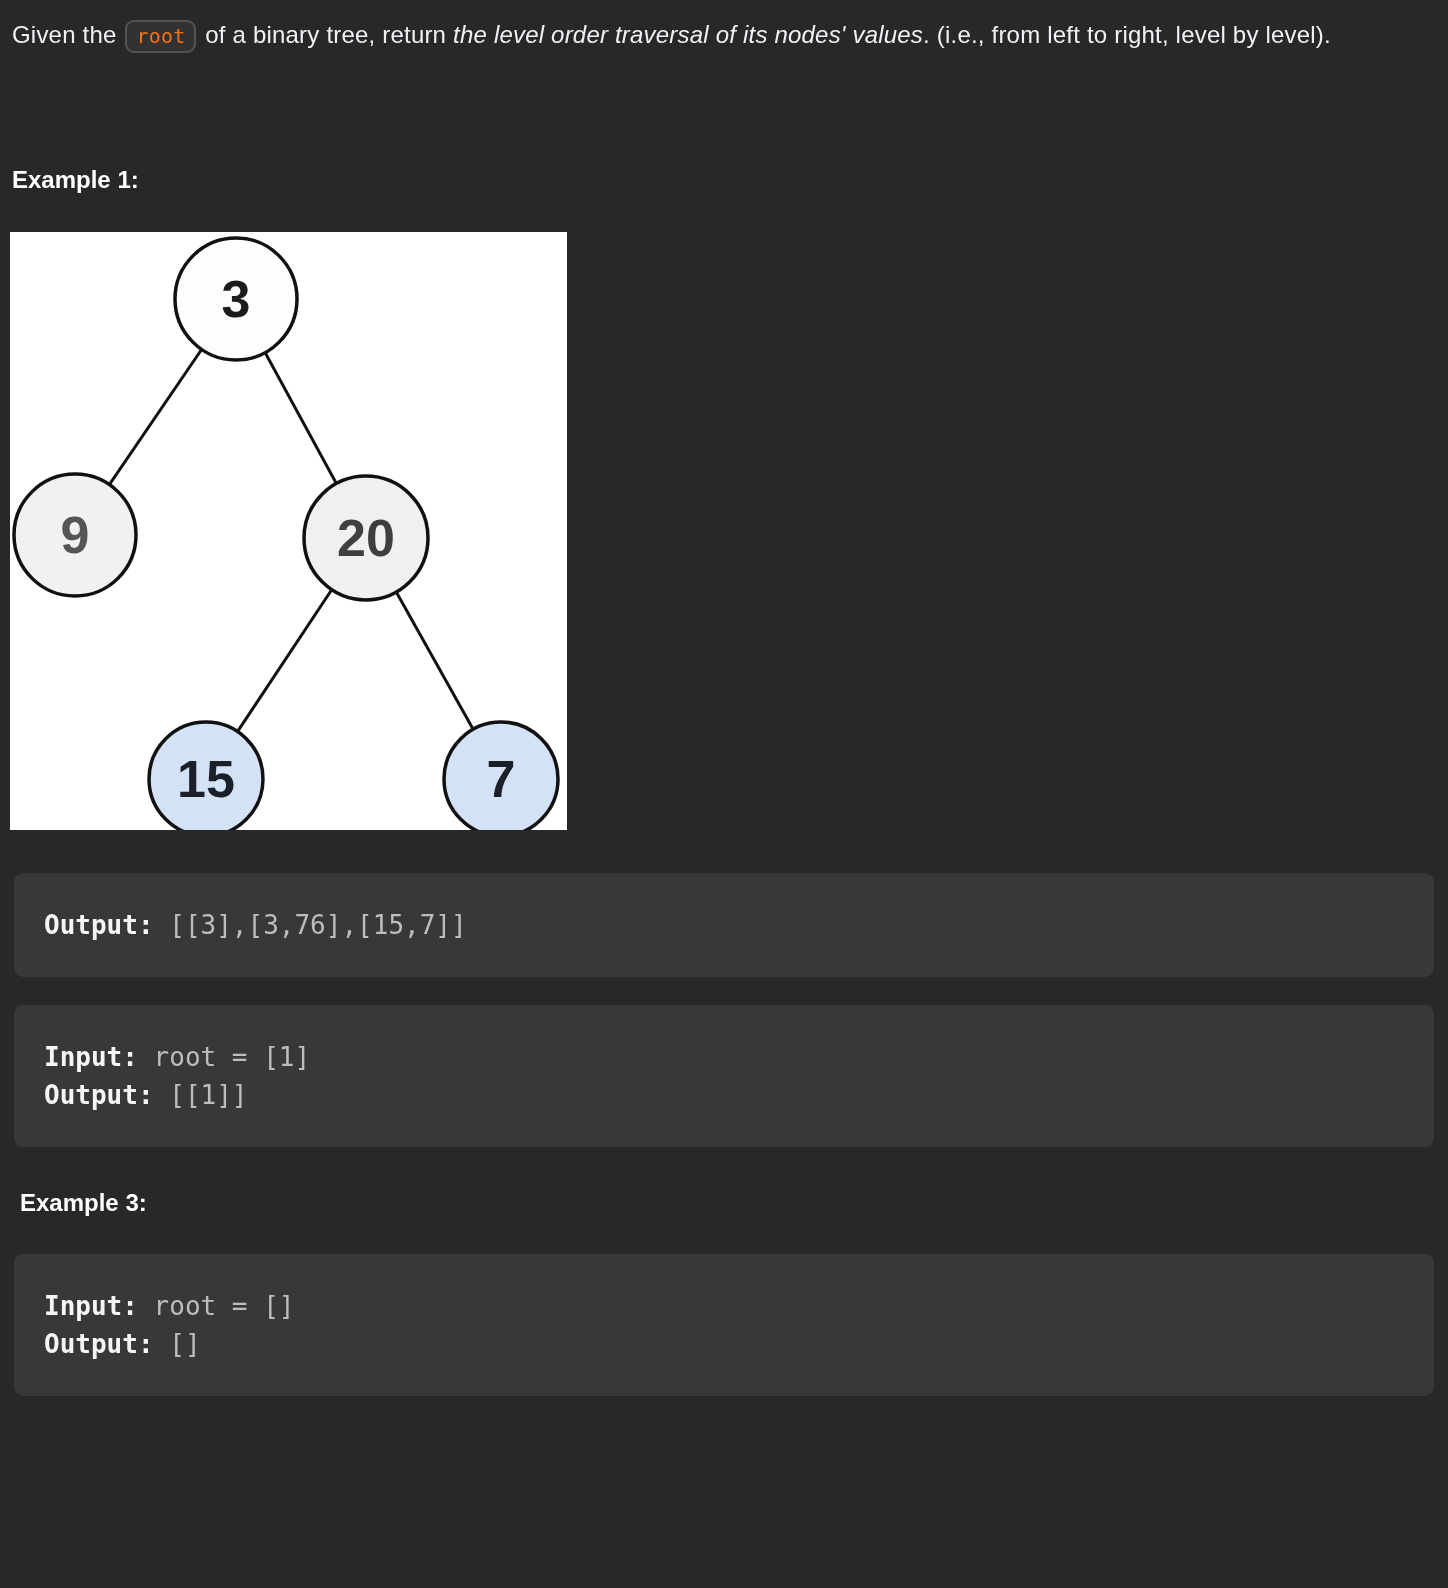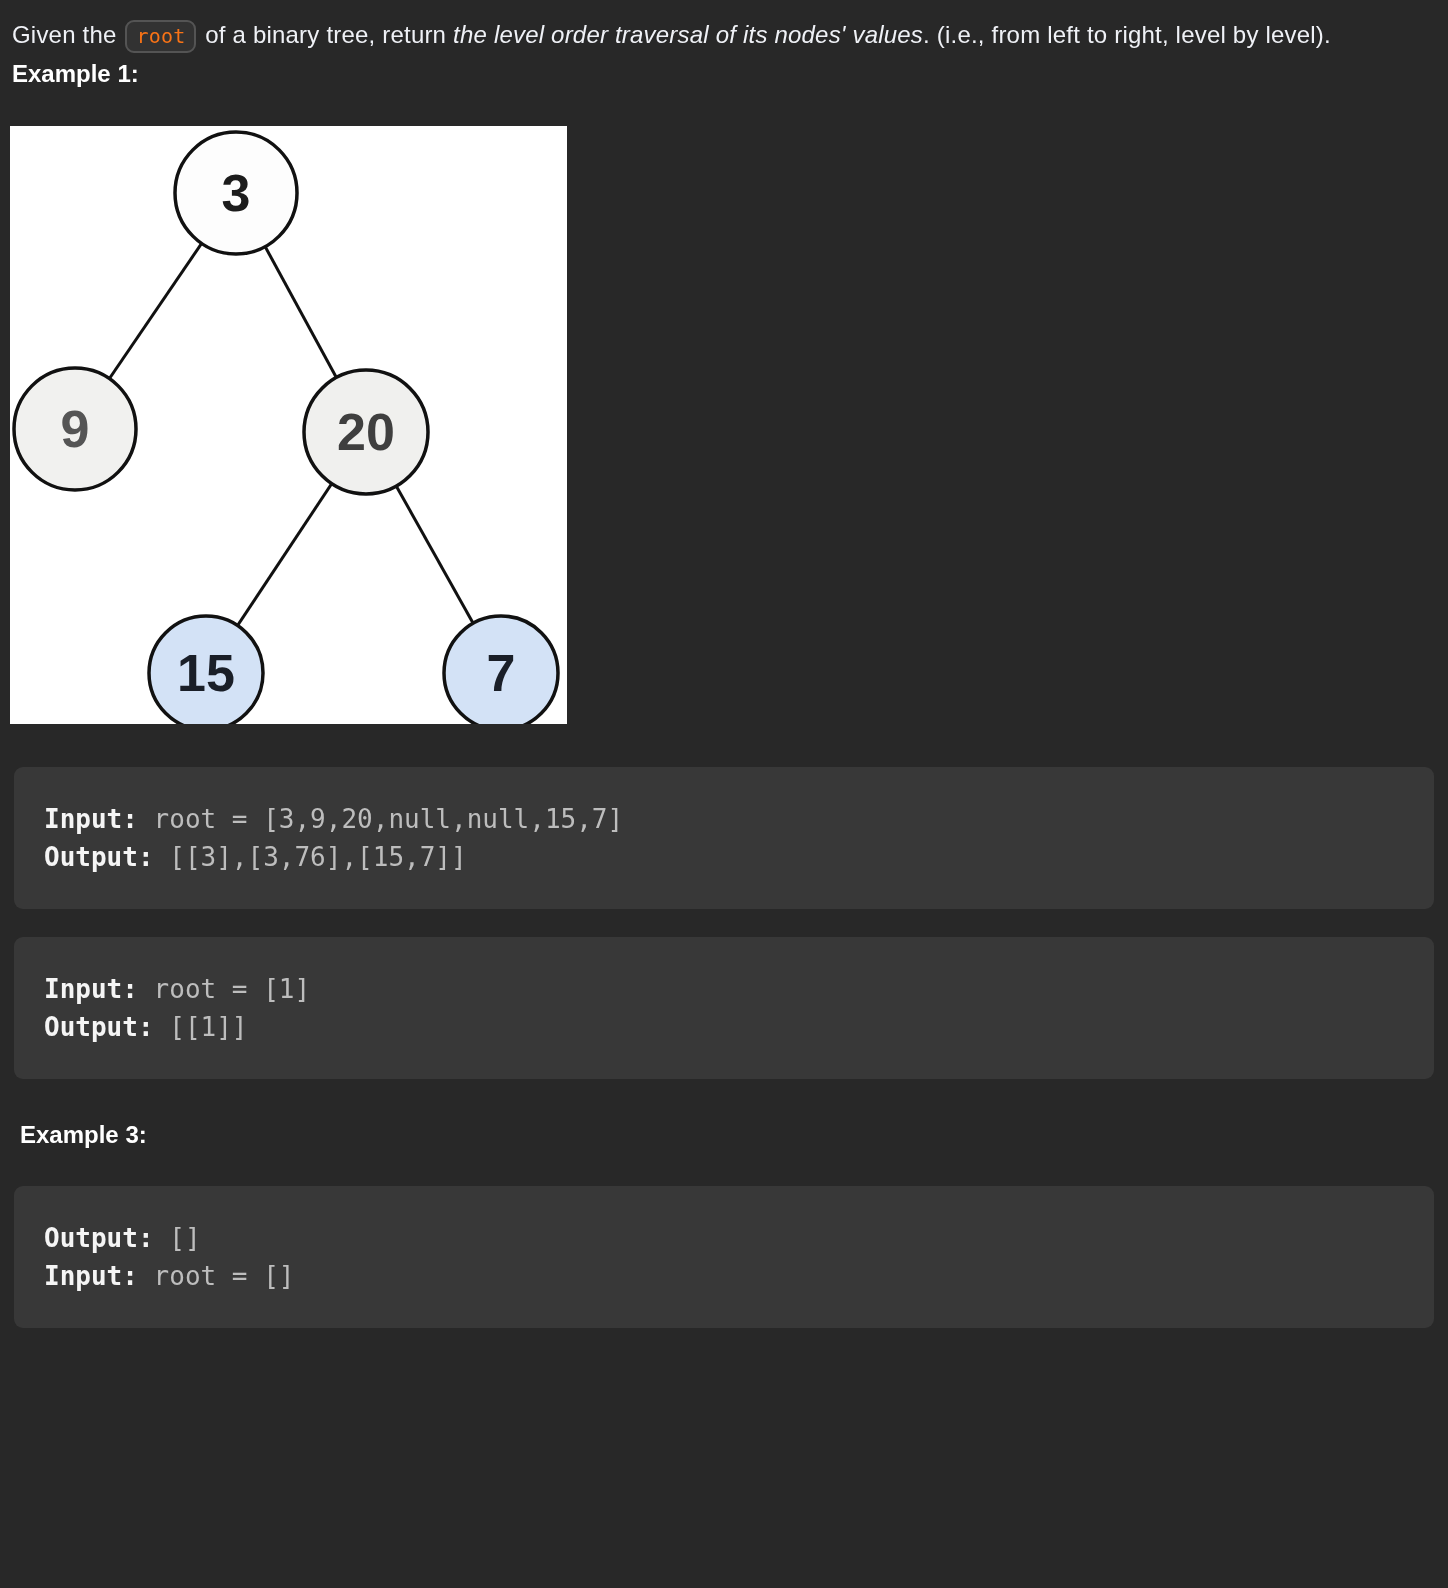--- a/index.html
+++ b/index.html
@@ -34,21 +34,21 @@
     white-space: nowrap;
   }
   .italic { font-style: italic; }
   .example-heading {
     font-size: 24px;
     font-weight: bold;
     color: #ffffff;
     line-height: 30px;
     margin: 0;
   }
-  .heading-1 { }
+  .heading-1 { margin-top: 106px; }
   .heading-2 { margin-top: 30px; }
   .heading-3 { margin-top: 41px; margin-left: 8px; }
   .tree-figure {
     margin: 37px 0 0 -2px;
     width: 557px;
     height: 598px;
     background: #ffffff;
     overflow: hidden;
   }
   .tree-figure svg { display: block; }
@@ -99,30 +99,29 @@
       <circle cx="356" cy="306" r="62" stroke="#111111" stroke-width="3.5" fill="#f0f0ee"></circle>
       <text class="node-value" x="356" y="306" dy="0.35em" text-anchor="middle" fill="#3f3f3f">20</text>
       <circle cx="196" cy="547" r="57" stroke="#111111" stroke-width="3.5" fill="#d3e2f6"></circle>
       <text class="node-value" x="196" y="547" dy="0.35em" text-anchor="middle" fill="#1a1f28">15</text>
       <circle cx="491" cy="547" r="57" stroke="#111111" stroke-width="3.5" fill="#d3e2f6"></circle>
       <text class="node-value" x="491" y="547" dy="0.35em" text-anchor="middle" fill="#1a1f28">7</text>
     </svg>
   </div>
 
   <div class="code-block block-1">
-    <div class="code-line"><strong>Input:</strong> <span>root = [3,9,20,null,null,15,7]</span></div>
     <div class="code-line"><strong>Output:</strong> <span>[[3],[3,76],[15,7]]</span></div>
   </div>
 
 
   <div class="code-block block-2">
     <div class="code-line"><strong>Input:</strong> <span>root = [1]</span></div>
     <div class="code-line"><strong>Output:</strong> <span>[[1]]</span></div>
   </div>
 
   <p class="example-heading heading-3">Example 3:</p>
 
   <div class="code-block block-3">
+    <div class="code-line"><strong>Input:</strong> <span>root = []</span></div>
     <div class="code-line"><strong>Output:</strong> <span>[]</span></div>
-    <div class="code-line"><strong>Input:</strong> <span>root = []</span></div>
   </div>
 
 </div>
 
 </body></html>

